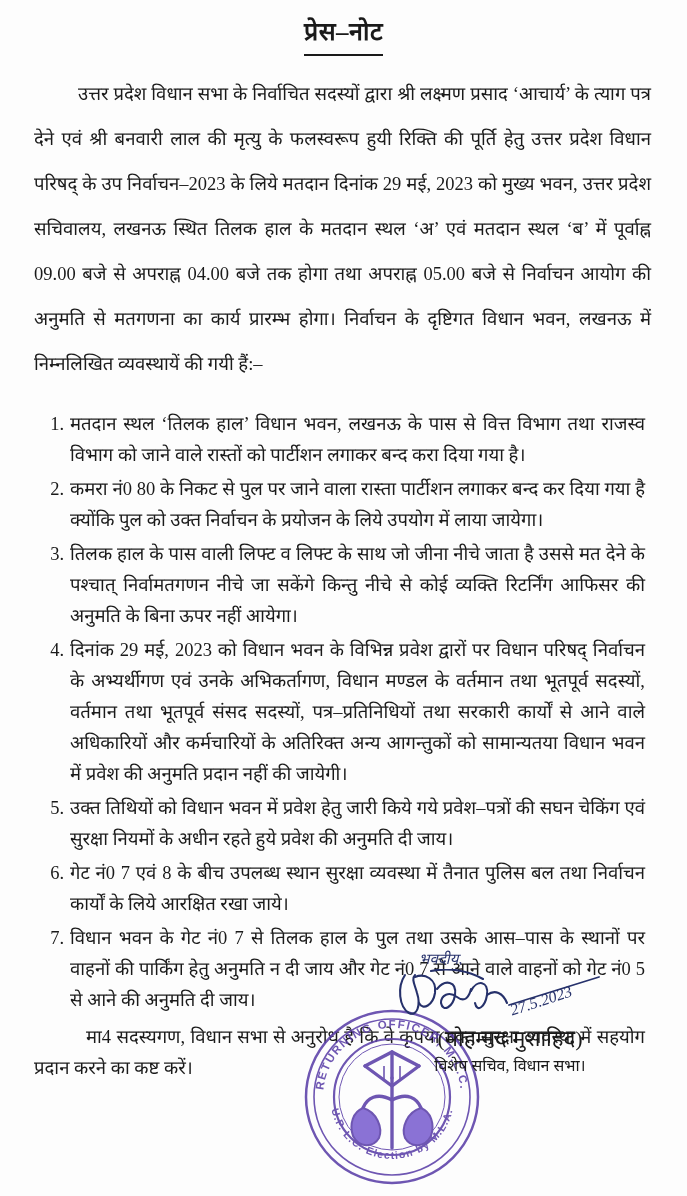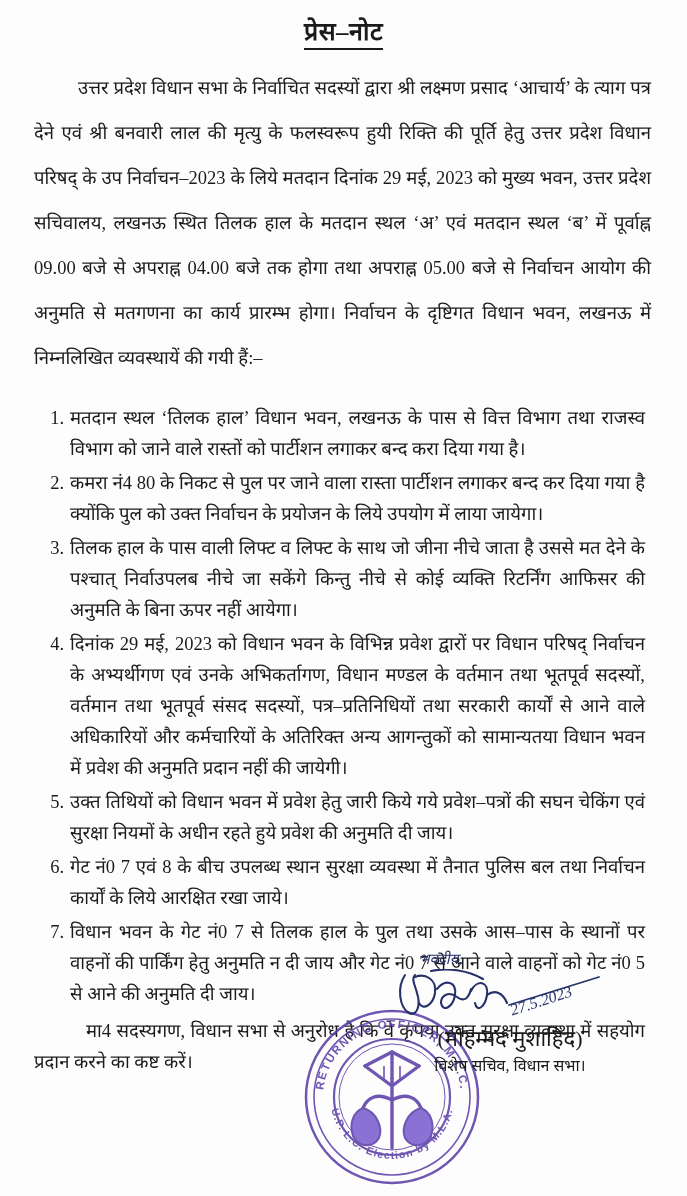--- a/index.html
+++ b/index.html
@@ -25,21 +25,21 @@
   .doc-title-wrap {
     text-align: center;
     padding-top: 16px;
   }
   .doc-title {
     display: inline-block;
     font-size: 25px;
     font-weight: bold;
     letter-spacing: 0.5px;
     border-bottom: 2px solid #1a1a1a;
-    padding-bottom: 1px;
+    padding-bottom: 7px;
     line-height: 1.25;
     text-align: right;
   }
 
   
   .content {
     padding: 0 36px 0 34px;
   }
   .lead-para {
     margin-top: 16px;
@@ -160,25 +160,25 @@
 
     <p class="lead-para">उत्तर प्रदेश विधान सभा के निर्वाचित सदस्यों द्वारा श्री लक्ष्मण प्रसाद ‘आचार्य’ के त्याग पत्र देने एवं श्री बनवारी लाल की मृत्यु के फलस्वरूप हुयी रिक्ति की पूर्ति हेतु उत्तर प्रदेश विधान परिषद् के उप निर्वाचन–2023 के लिये मतदान दिनांक 29 मई, 2023 को मुख्य भवन, उत्तर प्रदेश सचिवालय, लखनऊ स्थित तिलक हाल के मतदान स्थल ‘अ’ एवं मतदान स्थल ‘ब’ में पूर्वाह्न 09.00 बजे से अपराह्न 04.00 बजे तक होगा तथा अपराह्न 05.00 बजे से निर्वाचन आयोग की अनुमति से मतगणना का कार्य प्रारम्भ होगा। निर्वाचन के दृष्टिगत विधान भवन, लखनऊ में निम्नलिखित व्यवस्थायें की गयी हैं:–</p>
 
     <ol class="points">
       <li class="point">
         <span class="point-num">1.</span>
         <span class="point-text">मतदान स्थल ‘तिलक हाल’ विधान भवन, लखनऊ के पास से वित्त विभाग तथा राजस्व विभाग को जाने वाले रास्तों को पार्टीशन लगाकर बन्द करा दिया गया है।</span>
       </li>
       <li class="point">
         <span class="point-num">2.</span>
-        <span class="point-text">कमरा नं4 80 के निकट से पुल पर जाने वाला रास्ता पार्टीशन लगाकर बन्द कर दिया गया है क्योंकि पुल को उक्त निर्वाचन के प्रयोजन के लिये उपयोग में लाया जायेगा।</span>
+        <span class="point-text">कमरा नं0 80 के निकट से पुल पर जाने वाला रास्ता पार्टीशन लगाकर बन्द कर दिया गया है क्योंकि पुल को उक्त निर्वाचन के प्रयोजन के लिये उपयोग में लाया जायेगा।</span>
       </li>
       <li class="point">
         <span class="point-num">3.</span>
-        <span class="point-text">तिलक हाल के पास वाली लिफ्ट व लिफ्ट के साथ जो जीना नीचे जाता है उससे मत देने के पश्चात् निर्वाउपलब नीचे जा सकेंगे किन्तु नीचे से कोई व्यक्ति रिटर्निंग आफिसर की अनुमति के बिना ऊपर नहीं आयेगा।</span>
+        <span class="point-text">तिलक हाल के पास वाली लिफ्ट व लिफ्ट के साथ जो जीना नीचे जाता है उससे मत देने के पश्चात् निर्वामतगणन नीचे जा सकेंगे किन्तु नीचे से कोई व्यक्ति रिटर्निंग आफिसर की अनुमति के बिना ऊपर नहीं आयेगा।</span>
       </li>
       <li class="point">
         <span class="point-num">4.</span>
         <span class="point-text">दिनांक 29 मई, 2023 को विधान भवन के विभिन्न प्रवेश द्वारों पर विधान परिषद् निर्वाचन के अभ्यर्थीगण एवं उनके अभिकर्तागण, विधान मण्डल के वर्तमान तथा भूतपूर्व सदस्यों, वर्तमान तथा भूतपूर्व संसद सदस्यों, पत्र–प्रतिनिधियों तथा सरकारी कार्यों से आने वाले अधिकारियों और कर्मचारियों के अतिरिक्त अन्य आगन्तुकों को सामान्यतया विधान भवन में प्रवेश की अनुमति प्रदान नहीं की जायेगी।</span>
       </li>
       <li class="point">
         <span class="point-num">5.</span>
         <span class="point-text">उक्त तिथियों को विधान भवन में प्रवेश हेतु जारी किये गये प्रवेश–पत्रों की सघन चेकिंग एवं सुरक्षा नियमों के अधीन रहते हुये प्रवेश की अनुमति दी जाय।</span>
       </li>
       <li class="point">

